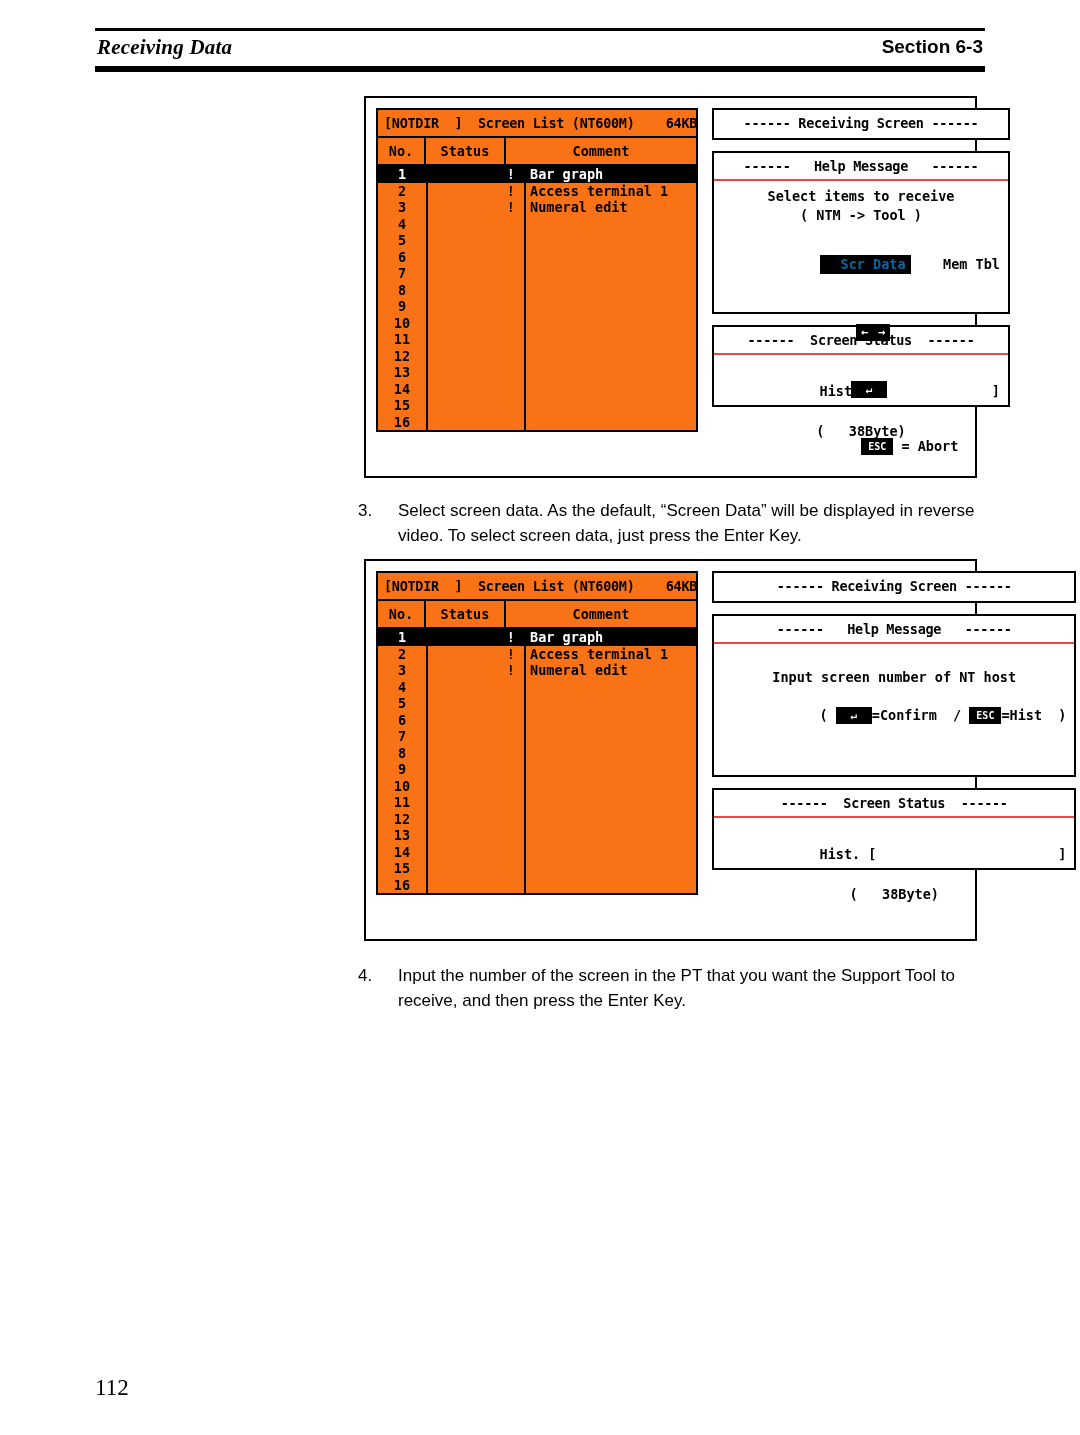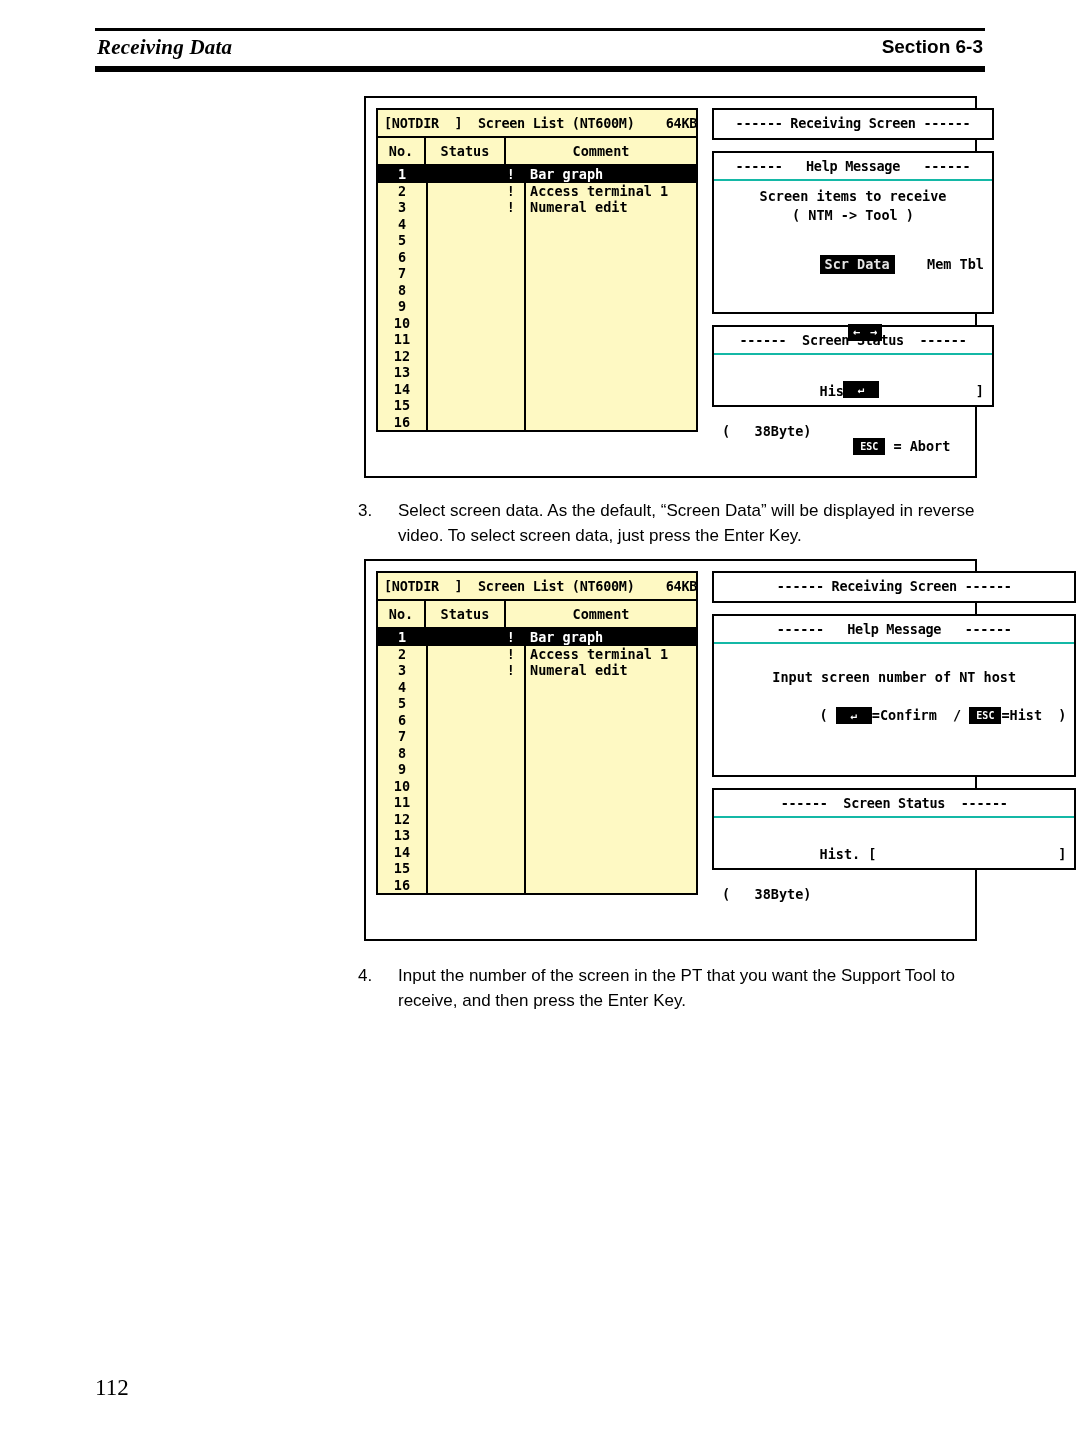--- a/index.html
+++ b/index.html
@@ -77,21 +77,21 @@
   }
 
   
   .screen-list {
     width: 322px;
     border: 2px solid #000;
     box-sizing: border-box;
     font-family: "DejaVu Sans Mono", monospace;
     font-weight: bold;
     font-size: 13.5px;
-    background: #fef9c3;
+    background: #f97316;
   }
   .sl-title {
     border-bottom: 2px solid #000;
     padding: 5px 6px 5px 6px;
     white-space: pre;
     letter-spacing: -0.3px;
   }
   .sl-colhead {
     display: flex;
     border-bottom: 2px solid #000;
@@ -176,38 +176,38 @@
     font-weight: bold;
     font-size: 13.5px;
     background: #fff;
   }
   .panel-bar {
     text-align: center;
     padding: 5px 0 5px 0;
     white-space: pre;
     letter-spacing: -0.3px;
   }
-  .panel-bar.divided { border-bottom: 2px solid #14b8a6; text-align: center; }
+  .panel-bar.divided { border-bottom: 2px solid #ef4444; text-align: center; }
   .panel-body {
     padding: 6px 8px 8px 8px;
   }
   .p-recv { height: 32px; }
   .p-help-1 { height: 163px; }
   .p-help-2 { height: 163px; }
   .p-status { height: 82px; }
 
   .center-line { text-align: center; white-space: pre; line-height: 19px; }
   .spacer-6 { height: 7px; }
   .spacer-10 { height: 11px; }
 
   
   .rv {
     background: #000;
-    color: #e5e5e5;
-    padding: 1px 5px 2px 5px;
+    color: #0369a1;
+    padding: 1px 5px 2px 21px;
   }
   
   .keycap {
     display: inline-block;
     background: #000;
     color: #fff;
     text-align: center;
     vertical-align: middle;
     line-height: 15px;
     height: 15px;
@@ -225,21 +225,21 @@
   .keyrow .lbl { display: inline-block; }
   .cursor-block {
     display: inline-block;
     width: 9px;
     height: 14px;
     background: #000;
     vertical-align: -2px;
   }
 
   .status-line { white-space: pre; line-height: 20px; }
-  .status-line.right { text-align: left; }
+  .status-line.right { text-align: center; }
 
   
   .step {
     position: absolute;
     left: 358px;
     width: 625px;
     font-family: "Liberation Sans", sans-serif;
     font-size: 17px;
     line-height: 25px;
   }
@@ -374,21 +374,21 @@
 
     <div class="right-col">
 
       <div class="panel p-recv">
         <div class="panel-bar">------ Receiving Screen ------</div>
       </div>
 
       <div class="panel p-help-1">
         <div class="panel-bar divided">------   Help Message   ------</div>
         <div class="panel-body">
-          <div class="center-line">Screen items to receive</div>
+          <div class="center-line">Select items to receive</div>
           <div class="center-line">( NTM -&gt; Tool )</div>
           <div class="spacer-10"></div>
           <div class="center-line">
             <span class="rv">Scr Data</span><span>    </span><span>Mem Tbl</span>
           </div>
           <div class="spacer-10"></div>
           <div class="keyrow">
             <span class="keycap arrow">←</span><span class="keycap arrow">→</span> <span class="lbl">= Select</span>
           </div>
           <div class="keyrow">

